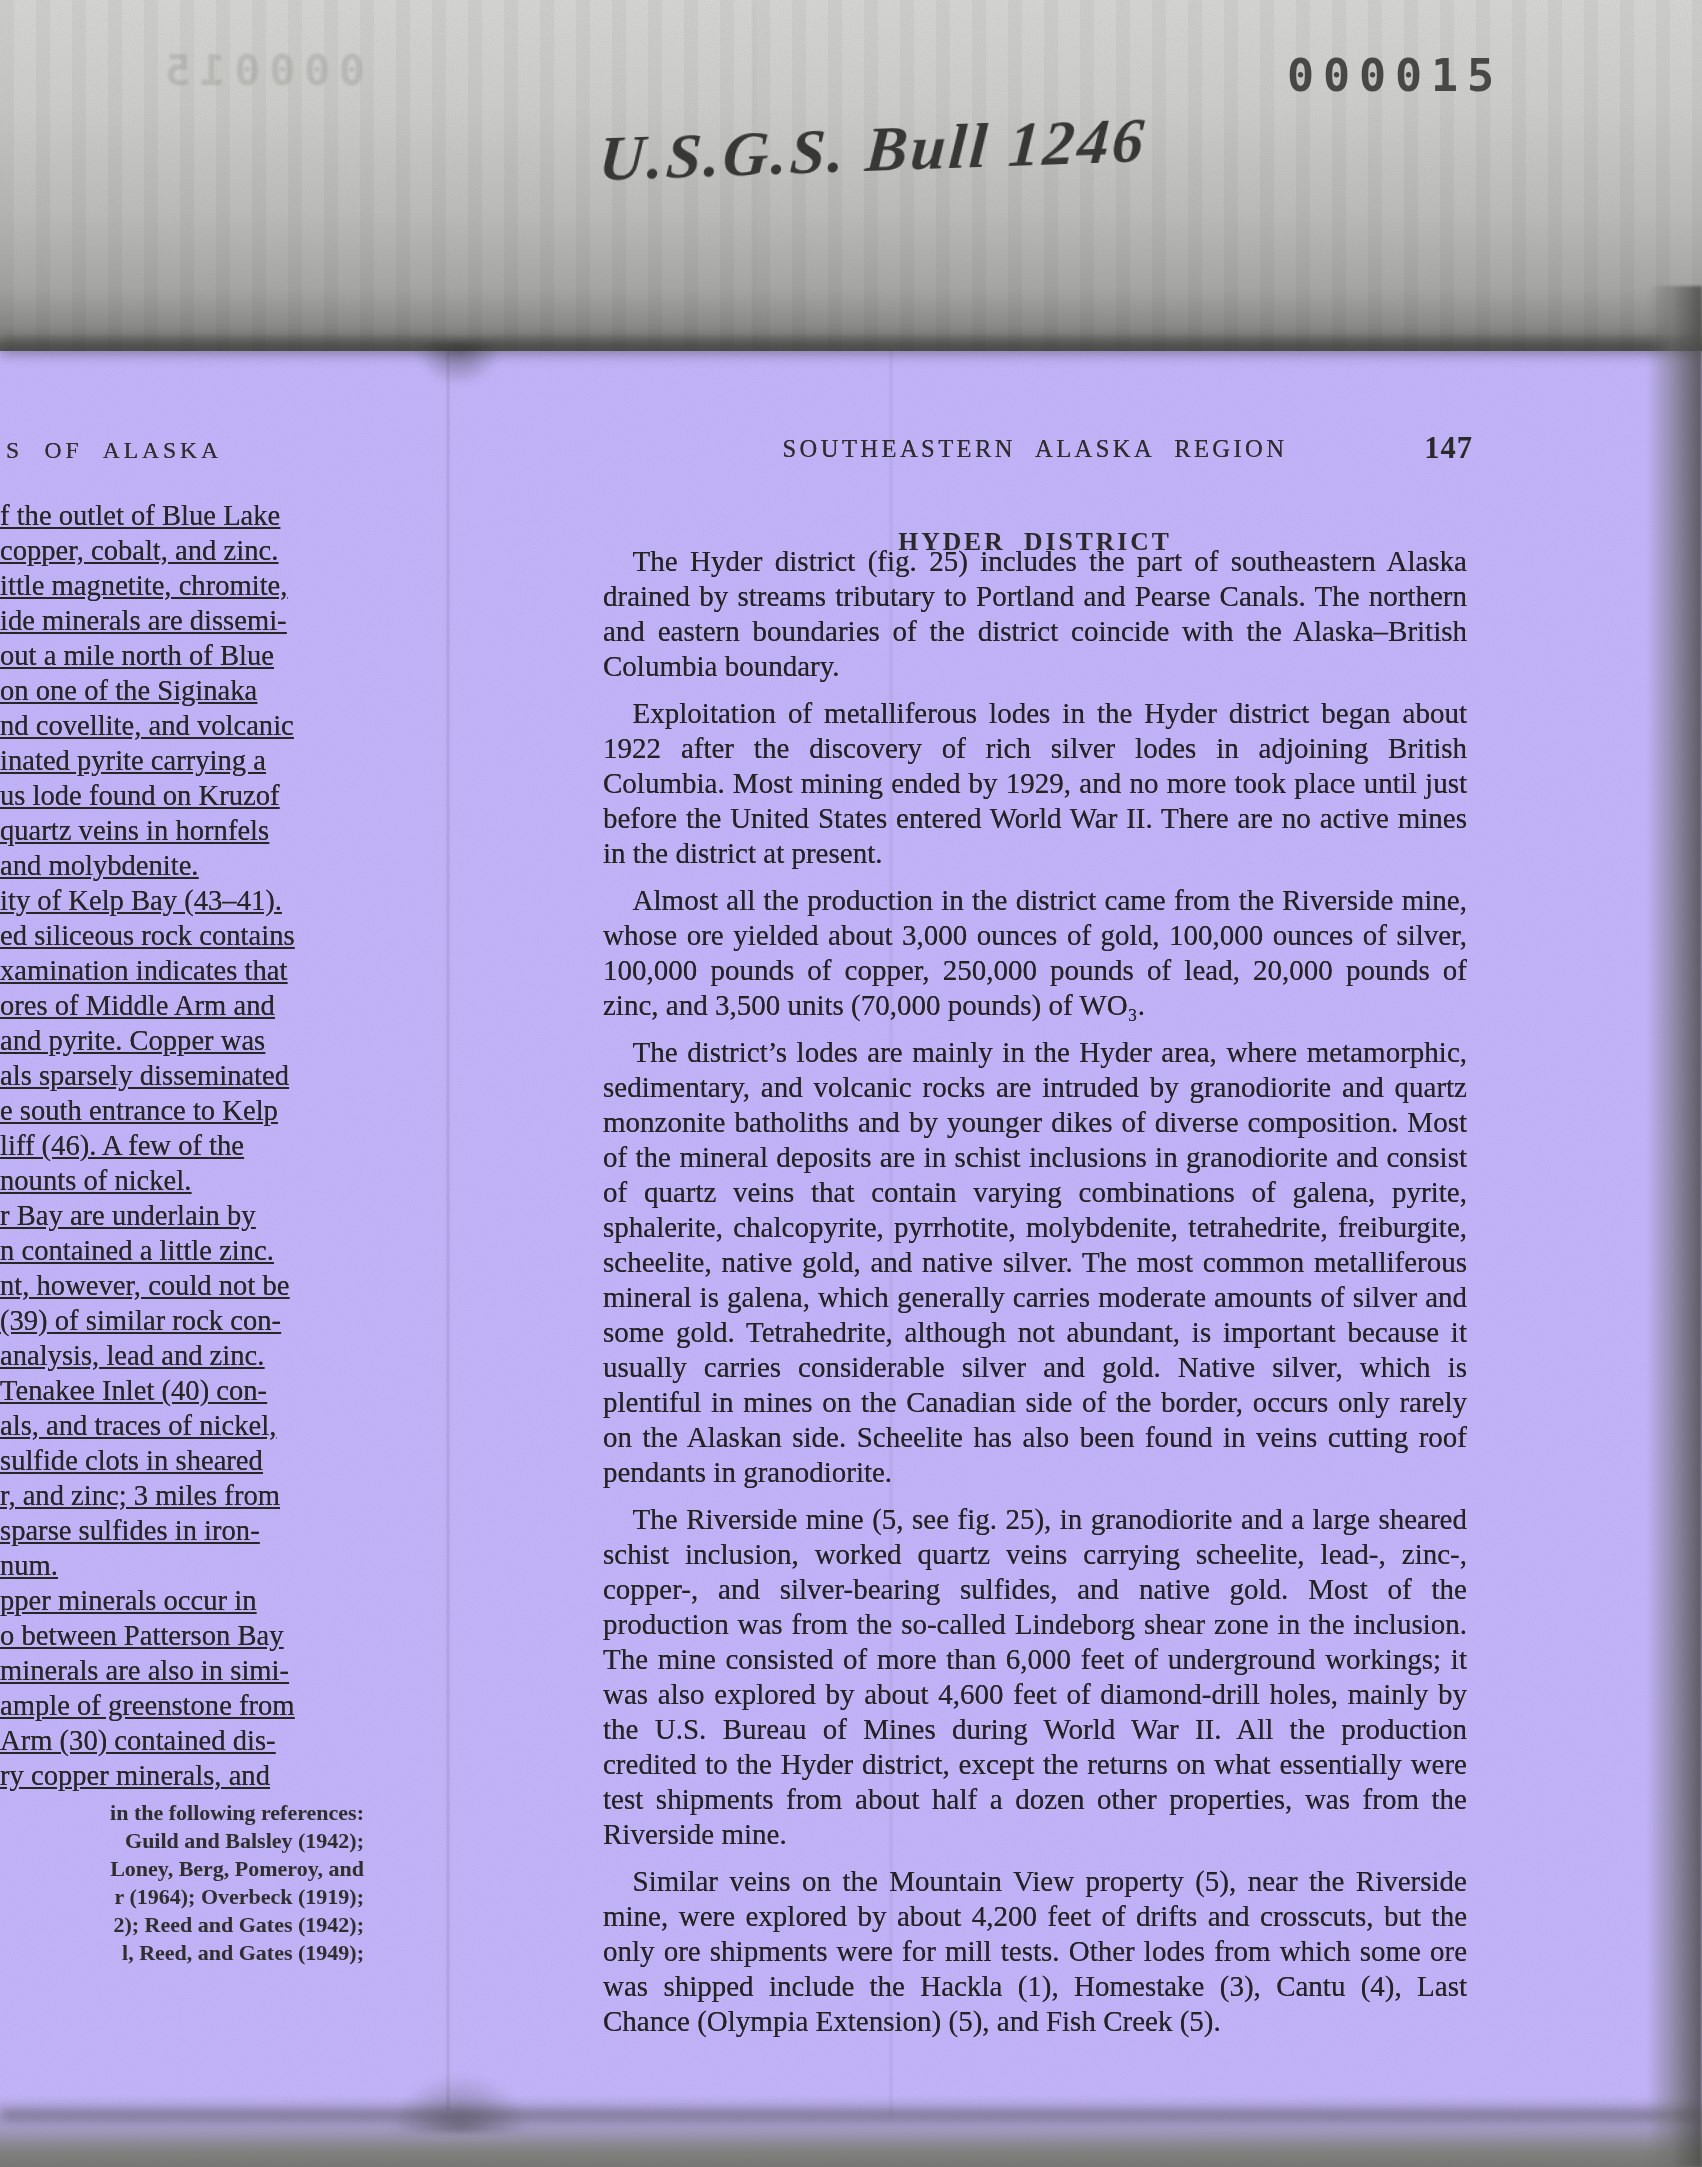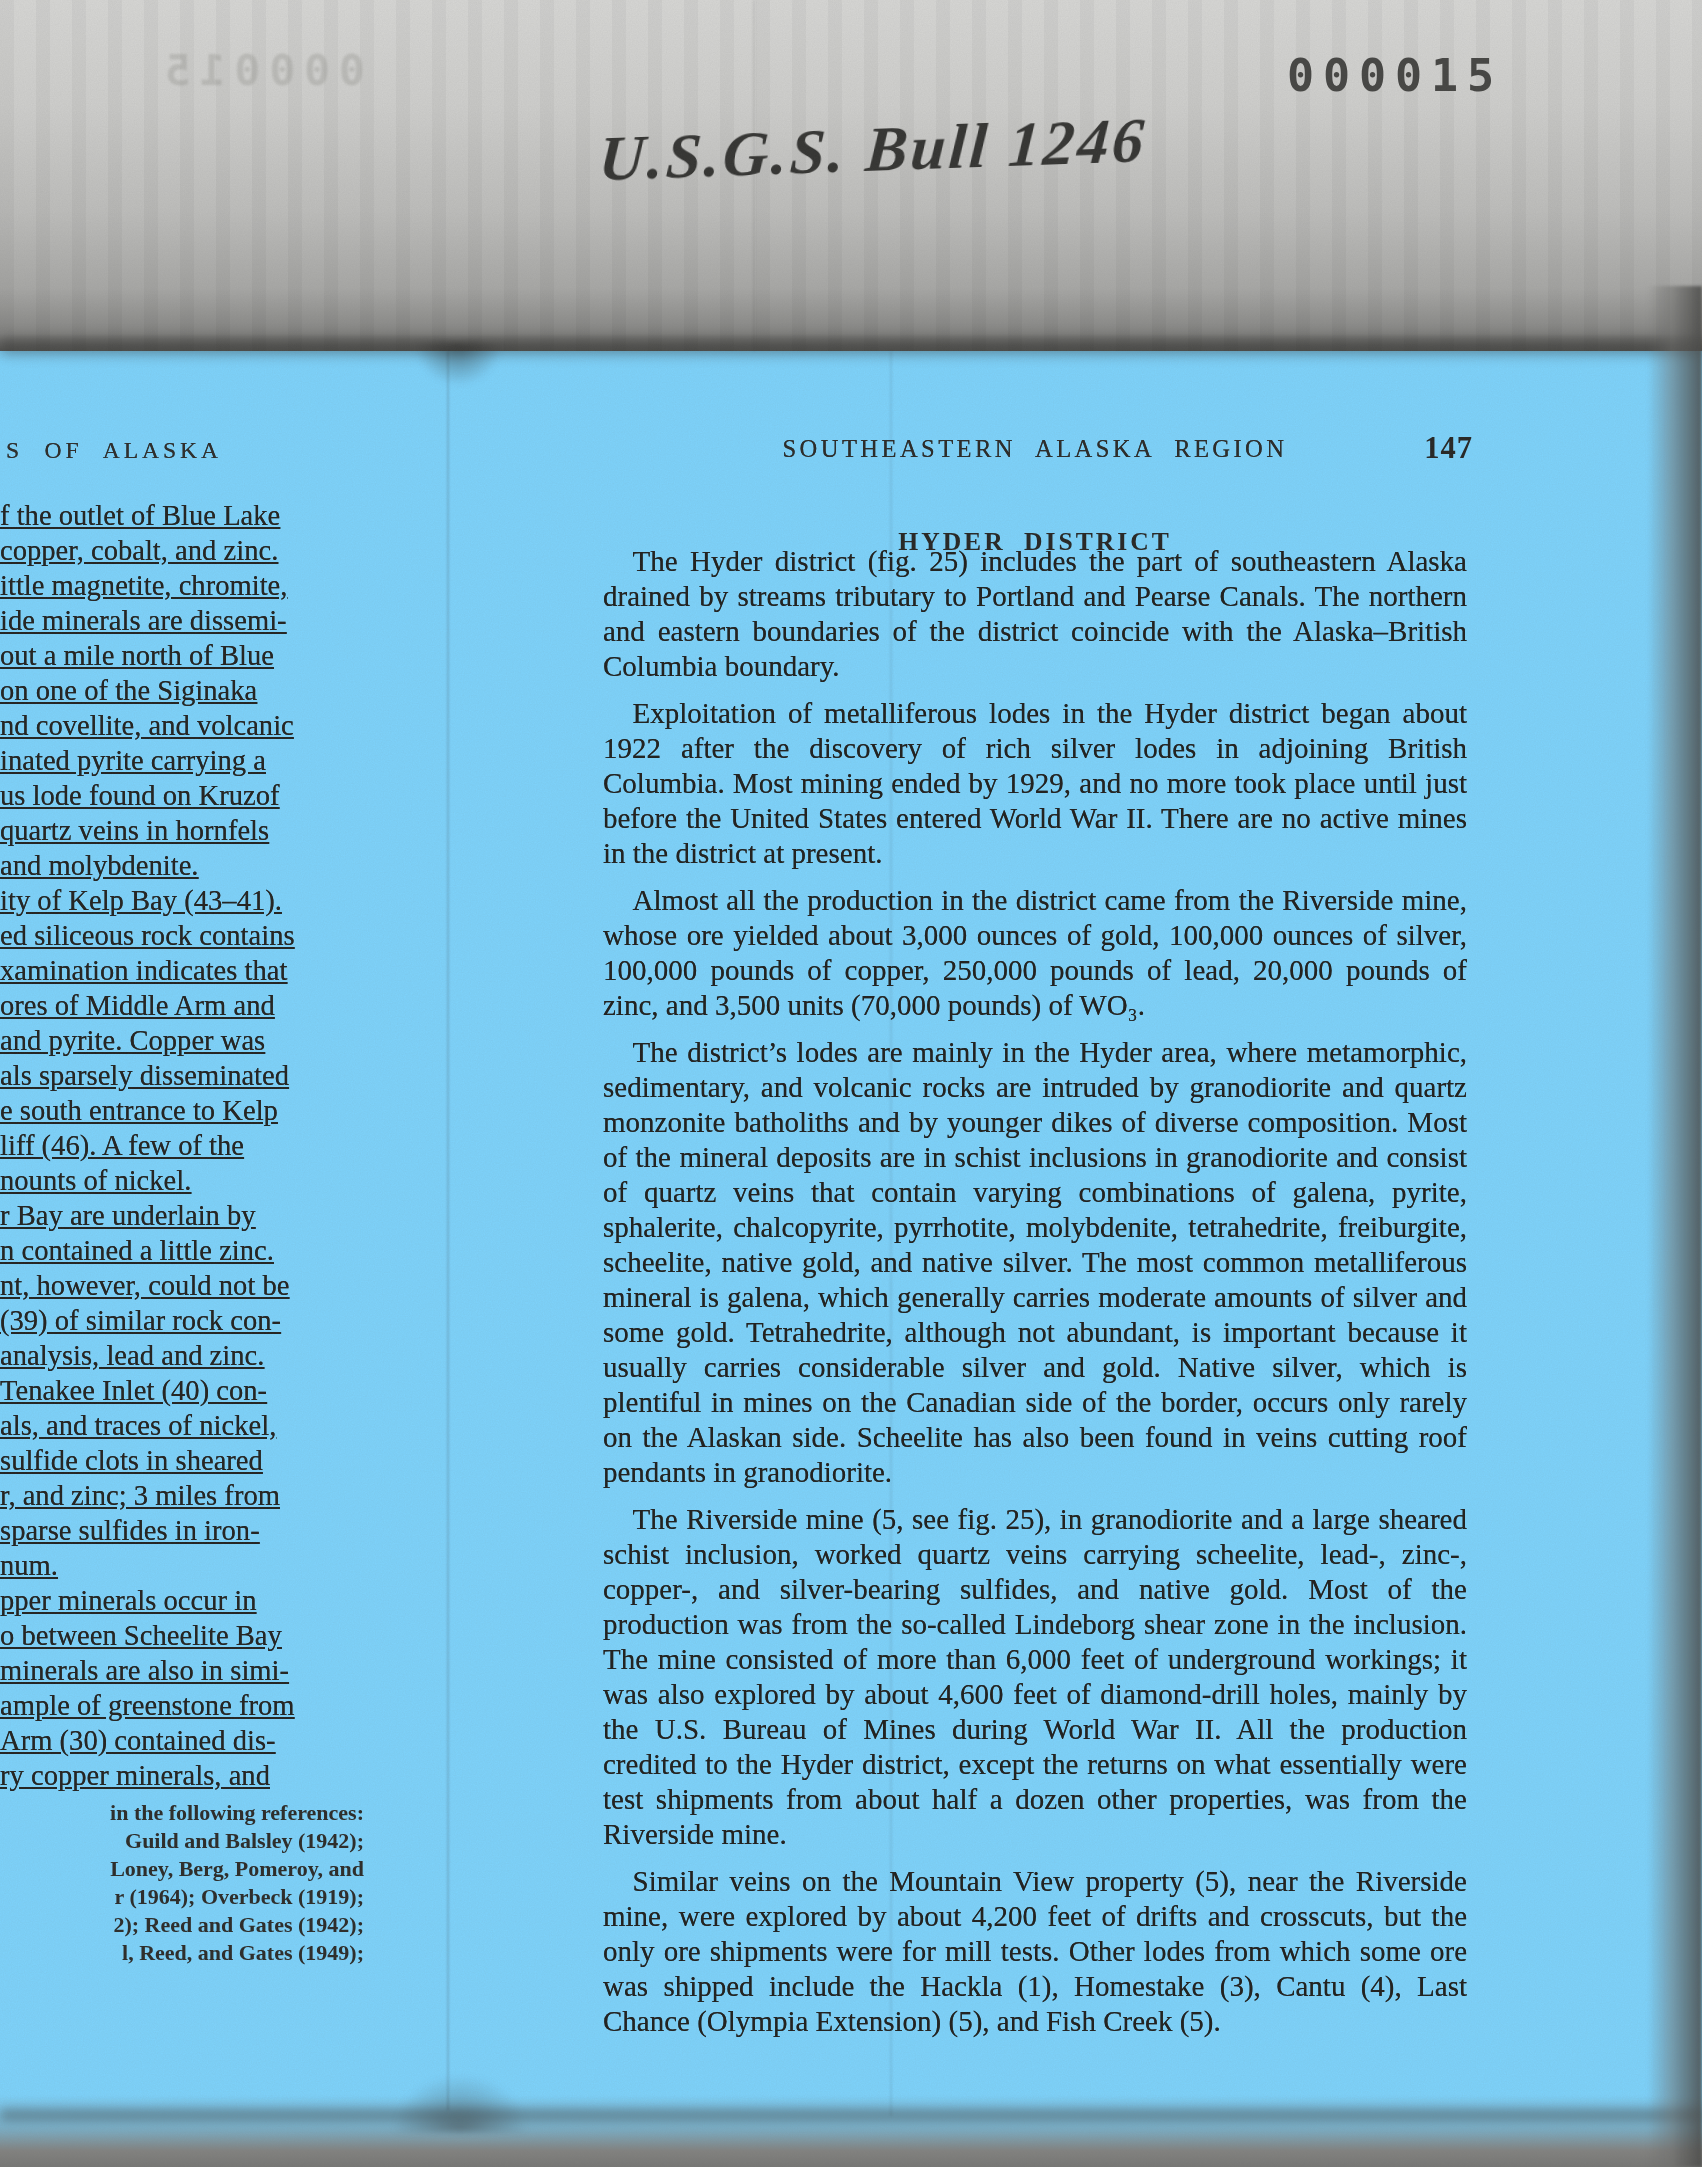--- a/index.html
+++ b/index.html
@@ -1,18 +1,18 @@
 <!DOCTYPE html>
 <html><head>
 <meta charset="utf-8">
 <style>
   html,body{margin:0;padding:0;background:#b5b5b3;}
   .scan{
     position:relative;width:1702px;height:2167px;overflow:hidden;
-    background:#7dd3fc;
+    background:#c4b5fd;
     font-family:"Liberation Serif","DejaVu Serif",serif;
     color:#222220;
   }
   
   .top-band{
     position:absolute;left:0;top:0;width:100%;height:351px;z-index:1;
     background:linear-gradient(180deg,#d7d7d5 0%,#cfcfcd 30%,#bebebc 60%,#a8a8a6 82%,#868684 95%,#565654 100%);
   }
   .top-band::after{
     content:"";position:absolute;inset:0;
@@ -139,21 +139,21 @@
       <div>nt, however, could not be</div>
       <div>(39) of similar rock con-</div>
       <div>analysis, lead and zinc.</div>
       <div>Tenakee Inlet (40) con-</div>
       <div>als, and traces of nickel,</div>
       <div>sulfide clots in sheared</div>
       <div>r, and zinc; 3 miles from</div>
       <div>sparse sulfides in iron-</div>
       <div>num.</div>
       <div>pper minerals occur in</div>
-      <div>o between Scheelite Bay</div>
+      <div>o between Patterson Bay</div>
       <div>minerals are also in simi-</div>
       <div>ample of greenstone from</div>
       <div>Arm (30) contained dis-</div>
       <div>ry copper minerals, and</div>
     </div>
   <div class="left-refs">
       <div>in the following references:</div>
       <div>Guild and Balsley (1942);</div>
       <div>Loney, Berg, Pomeroy, and</div>
       <div>r (1964); Overbeck (1919);</div>

